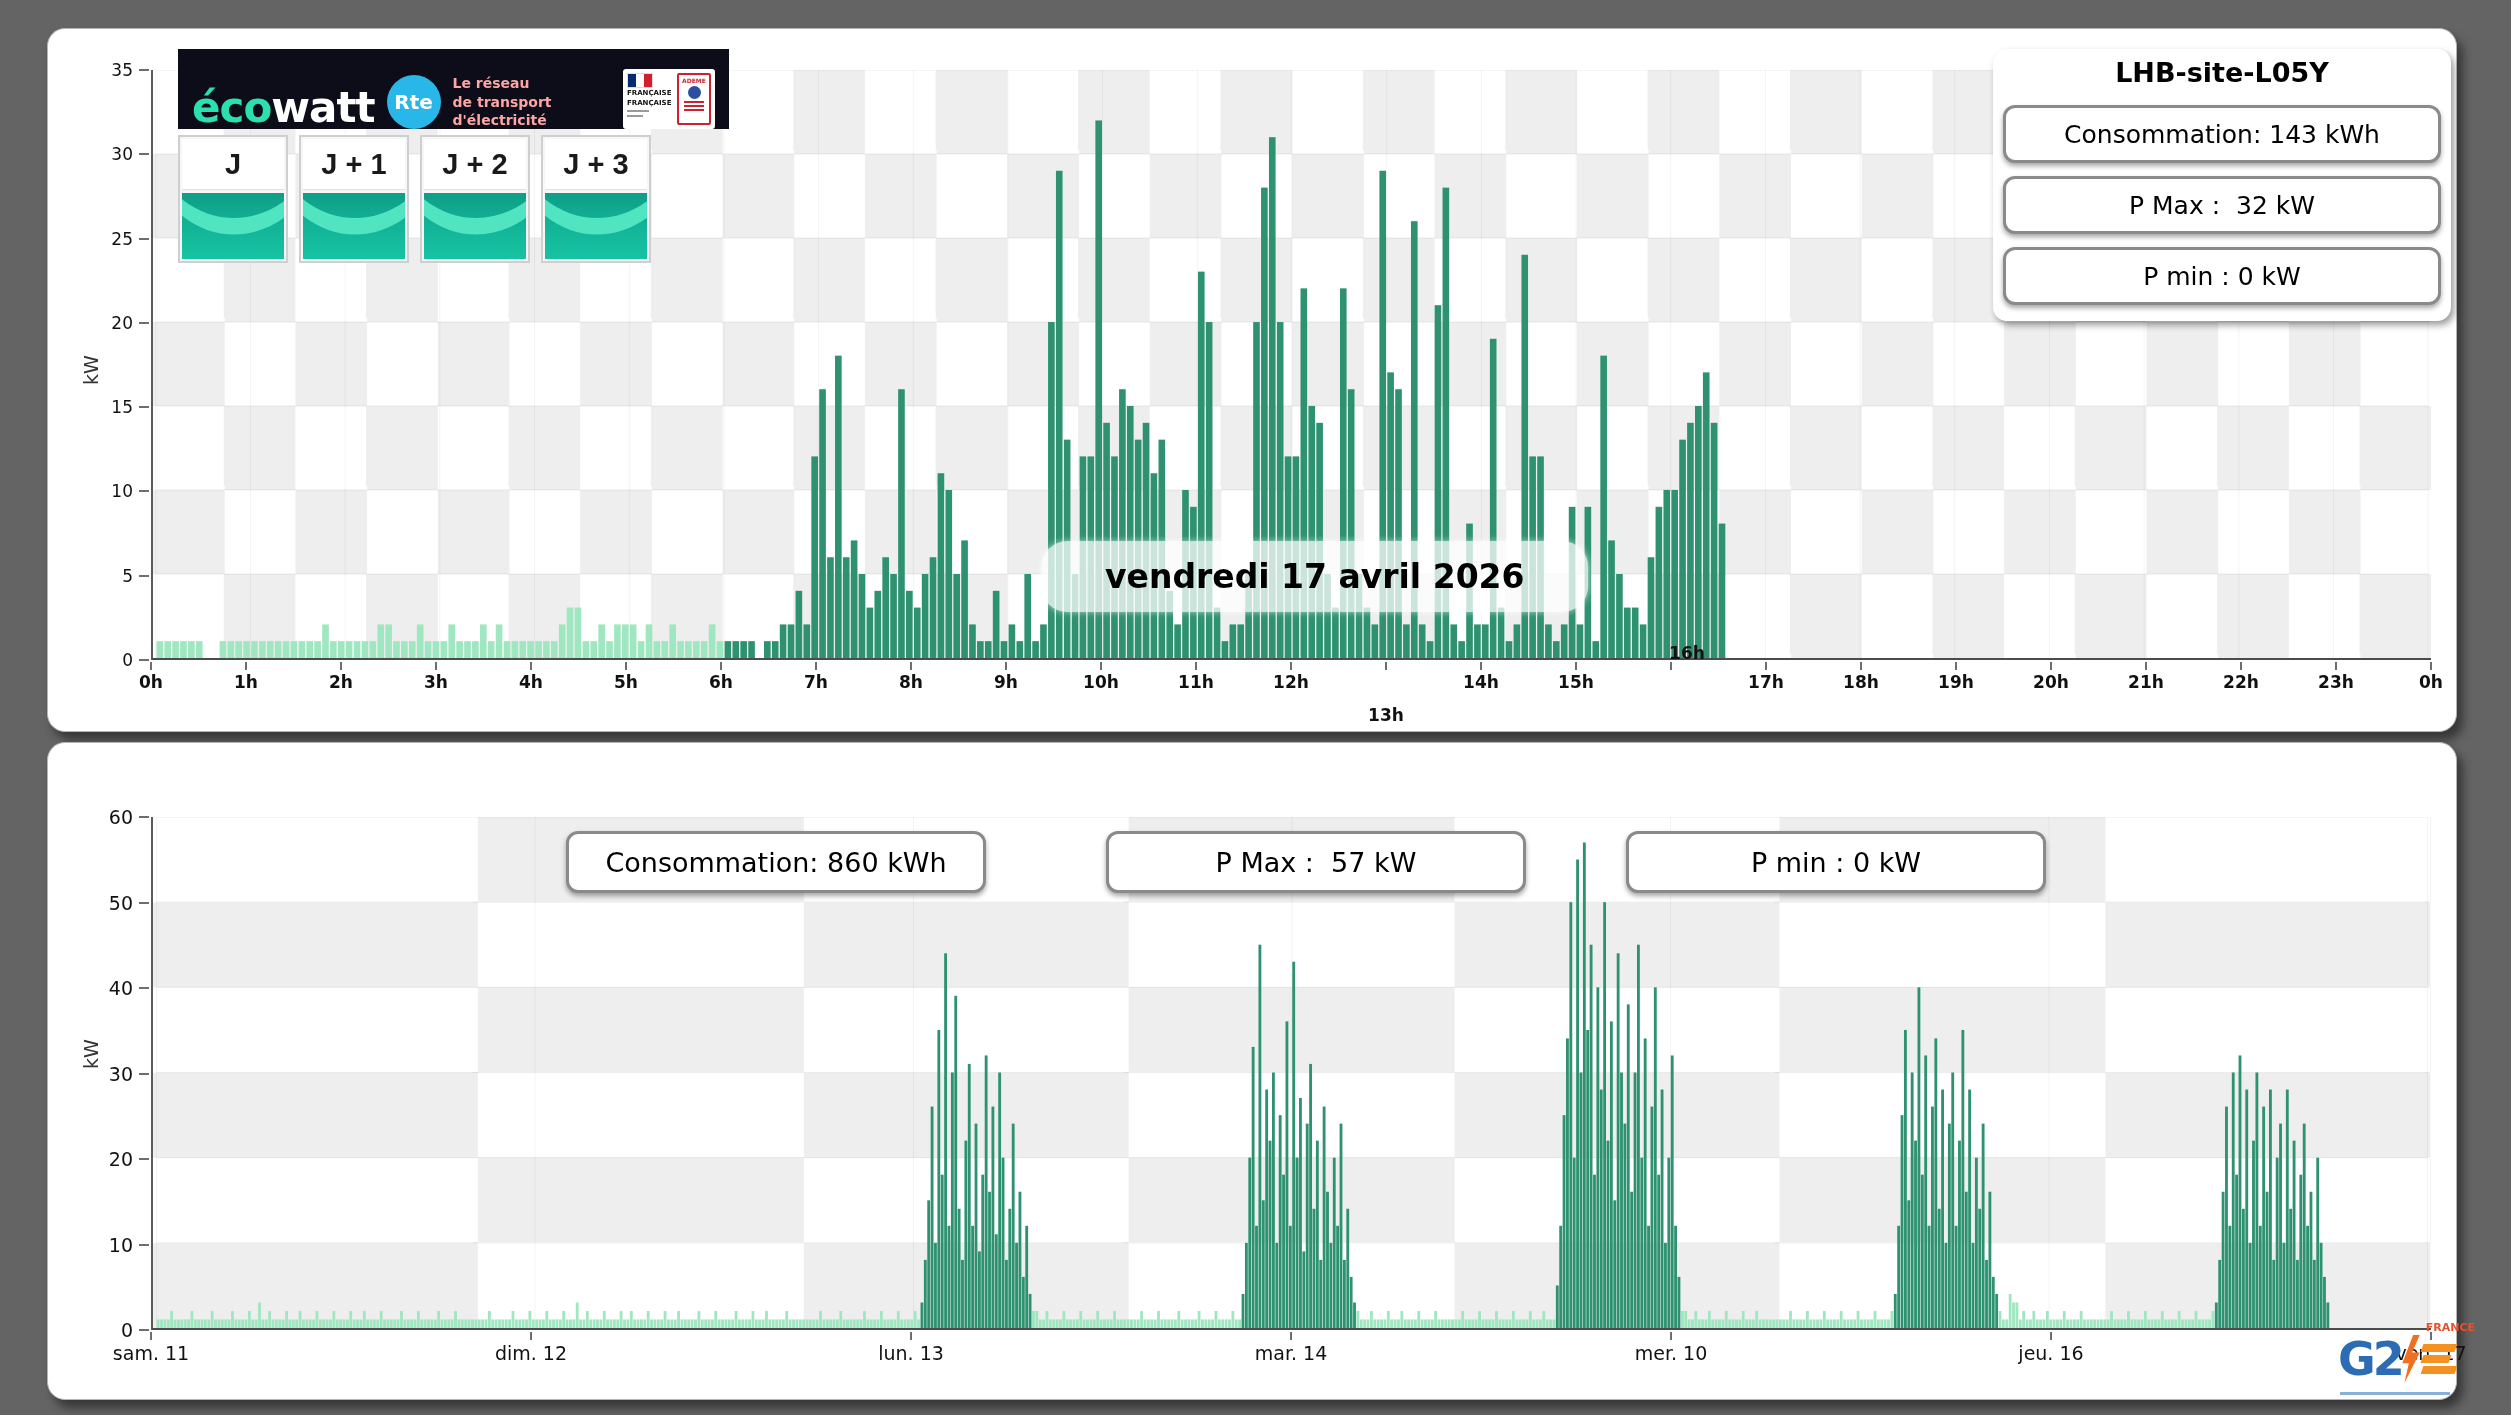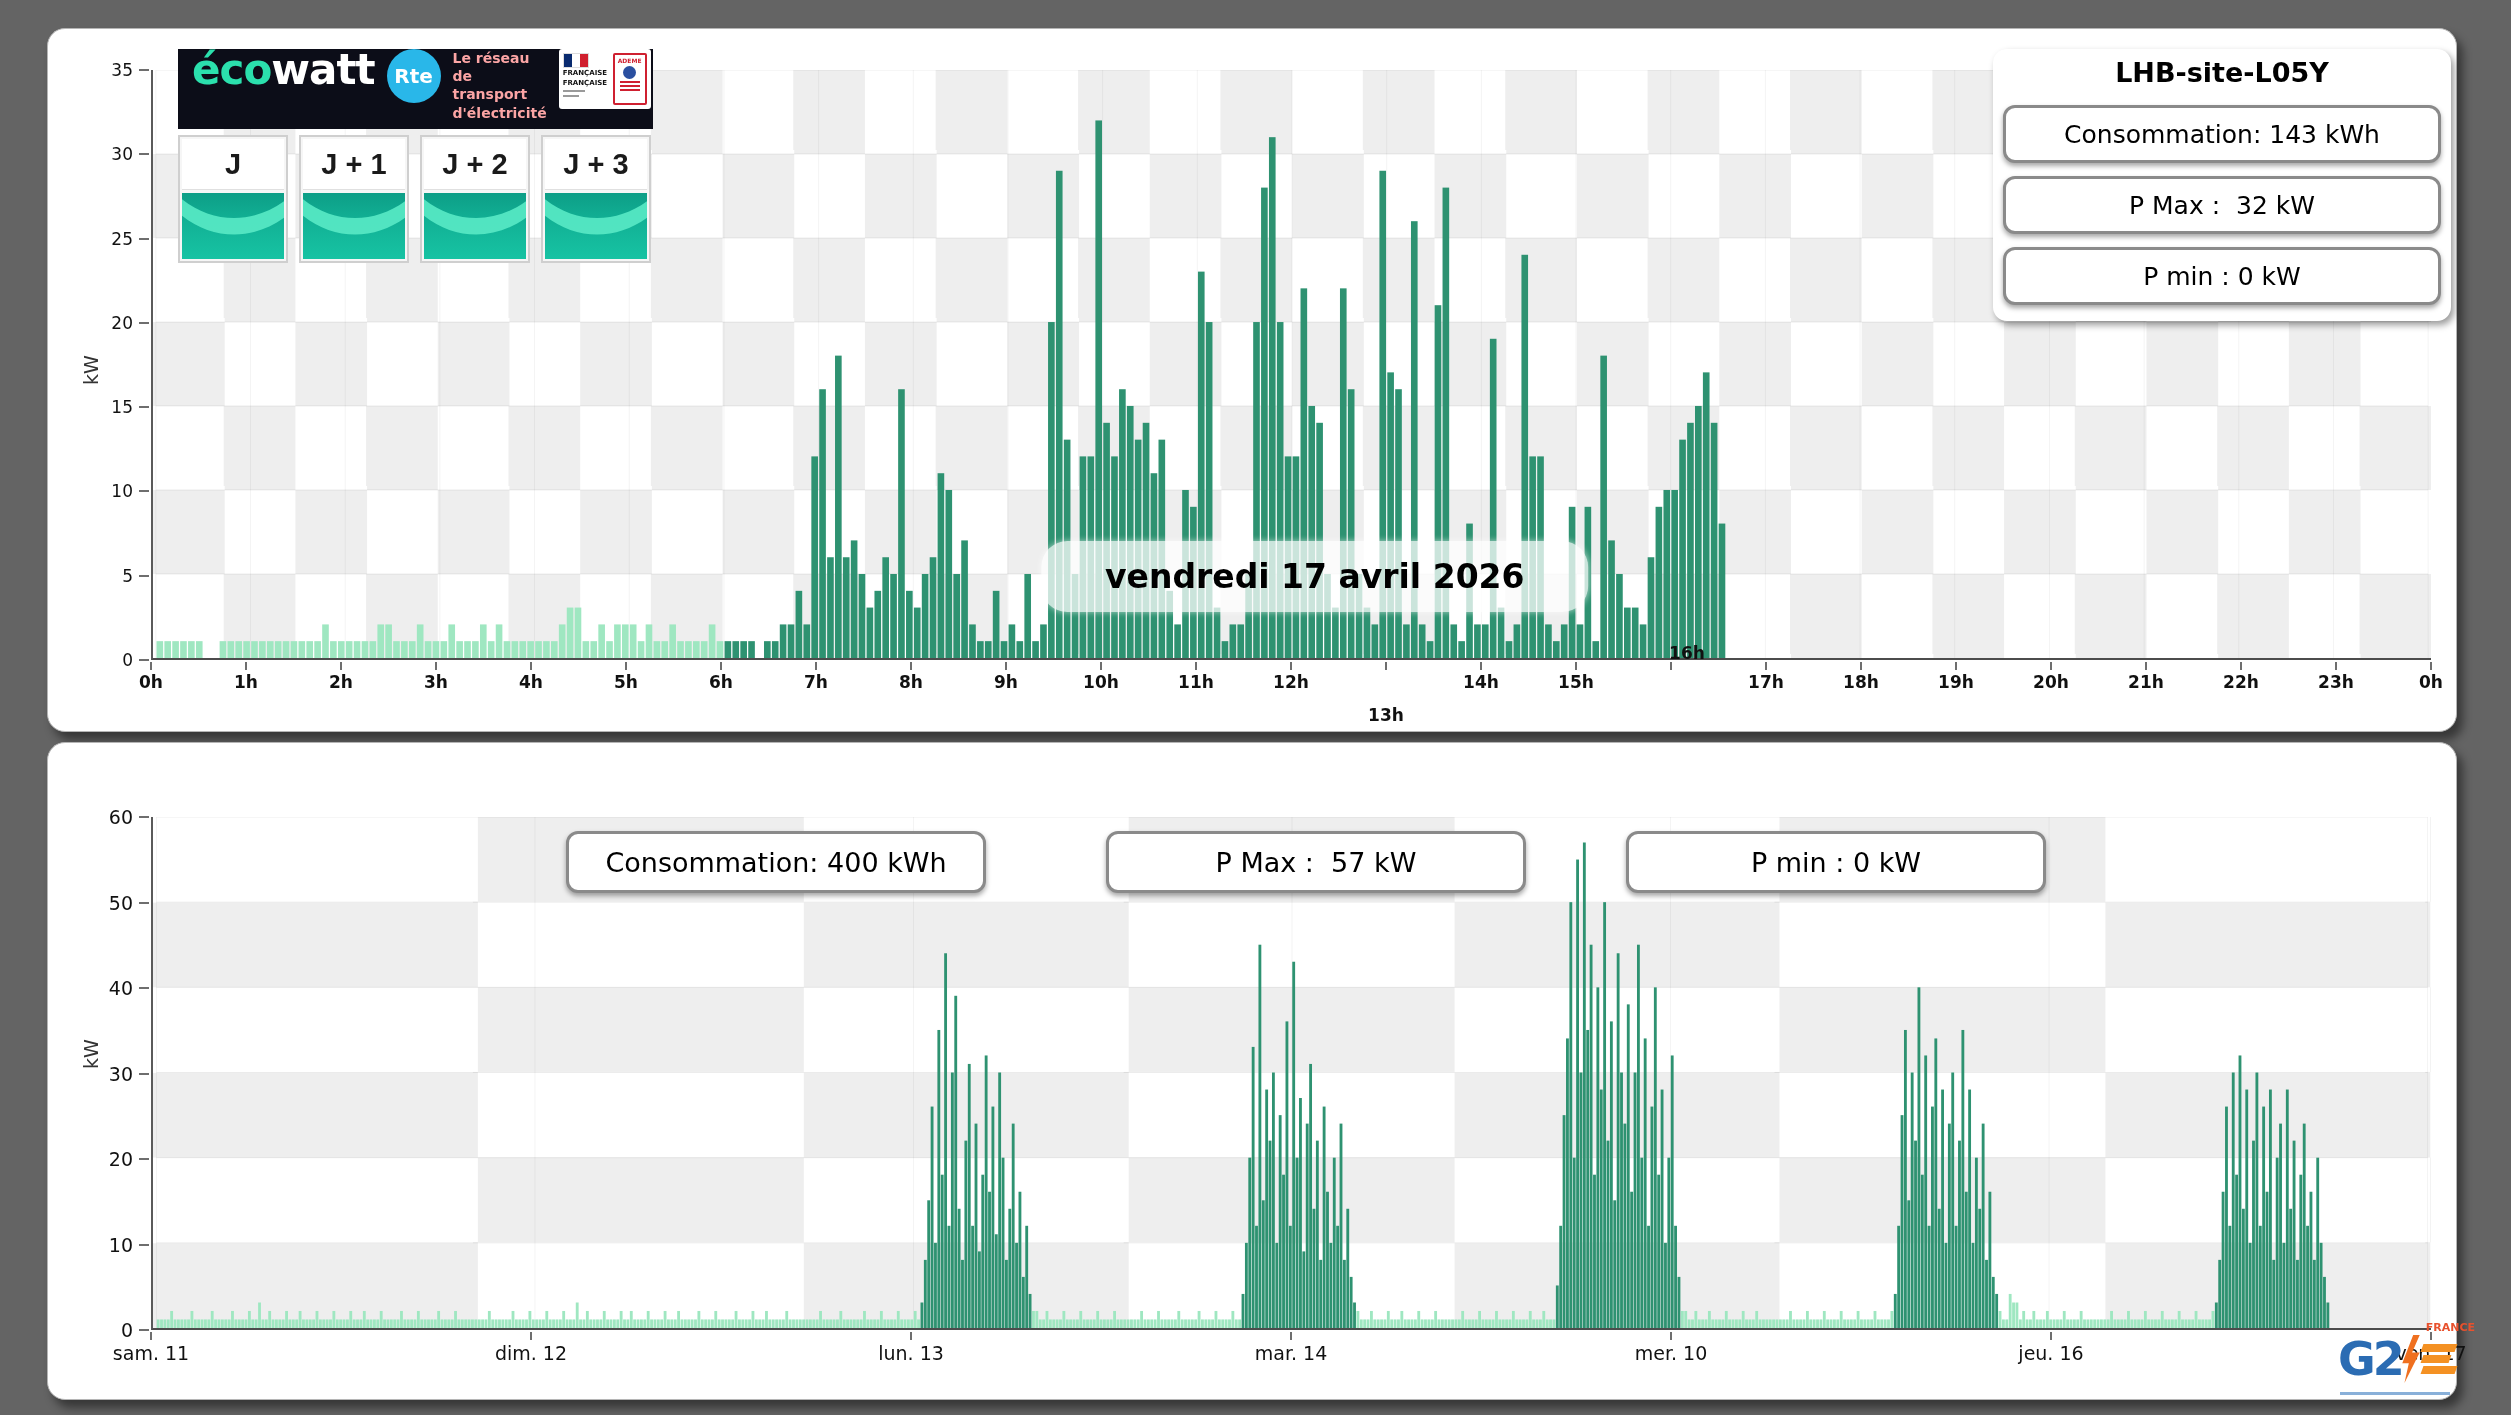--- a/index.html
+++ b/index.html
@@ -29,22 +29,22 @@
   .yt-top{font-size:17px;}
   .yt-bottom{font-size:19px;}
   .tick-mark{position:absolute;background:#6e6e6e;}
 
   .axis-unit{
     position:absolute;font-size:19px;color:#333;transform:rotate(-90deg);transform-origin:center;
   }
 
   
   .banner{
-    position:absolute;left:130px;top:20px;width:475px;height:80px;background:#0c0d18;
-    display:flex;align-items:flex-start;gap:12px;padding:0 14px;box-sizing:border-box;z-index:5;
+    position:absolute;left:130px;top:20px;width:551px;height:80px;background:#0c0d18;
+    display:flex;align-items:flex-end;gap:12px;padding:0 14px;box-sizing:border-box;z-index:5;
   }
   .brand{font-size:42px;font-weight:700;letter-spacing:-1px;line-height:1;}
   .brand .eco{color:#2be0ad;}
   .brand .watt{color:#ffffff;}
   .rte-circle{
     width:54px;height:54px;border-radius:50%;background:#29b7e9;color:#fff;
     display:flex;align-items:center;justify-content:center;font-size:20px;font-weight:700;flex:0 0 auto;
   }
   .network-text{font-size:14px;line-height:1.3;color:#fca5a5;font-weight:700;}
   .gov-box{
@@ -1162,21 +1162,21 @@
         <rect x="2164.91" y="444.6" width="2.85" height="68.4" fill="#2e9271"></rect>
         <rect x="2168.31" y="342.0" width="2.85" height="171.0" fill="#2e9271"></rect>
         <rect x="2171.70" y="427.5" width="2.85" height="85.5" fill="#2e9271"></rect>
         <rect x="2175.09" y="461.7" width="2.85" height="51.3" fill="#2e9271"></rect>
         <rect x="2178.49" y="487.4" width="2.85" height="25.7" fill="#2e9271"></rect>
       </svg>
   </div>
 
   <span class="axis-unit" style="left:28px;top:300px;">kW</span>
 
-  <div class="stat-box" id="stat-b0">Consommation: 400 kWh</div>
+  <div class="stat-box" id="stat-b0">Consommation: 860 kWh</div>
   <div class="stat-box" id="stat-b1">P Max :  57 kW</div>
   <div class="stat-box" id="stat-b2">P min : 0 kW</div>
 
   <div class="g2e">
     <span class="france">FRANCE</span>
     <div class="row">
       <span class="g2">G2</span>
       <svg viewBox="0 0 20 44">
           <path d="M12 0 L2 26 L8 26 L4 44 L18 16 L11 16 L18 0 Z" fill="#ef7020"></path>
         </svg>

